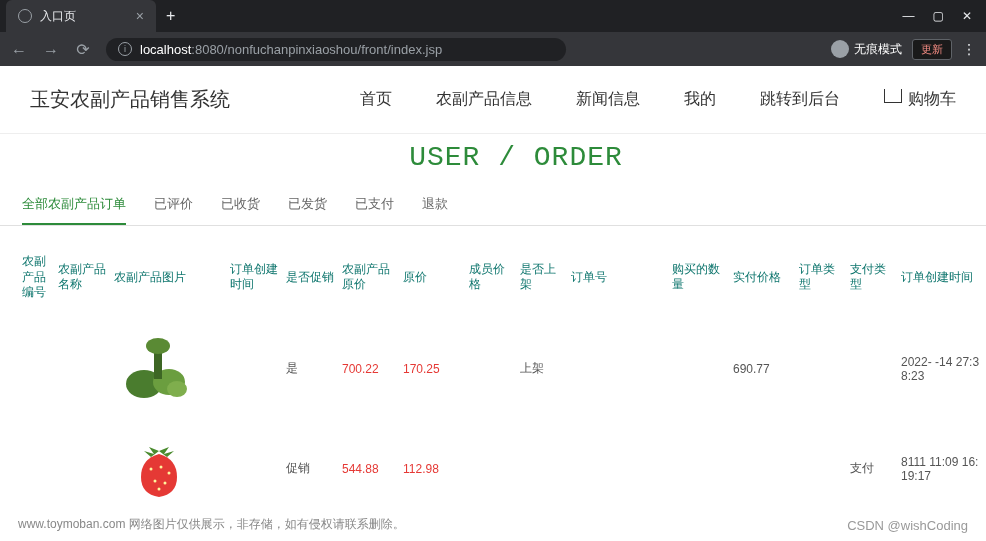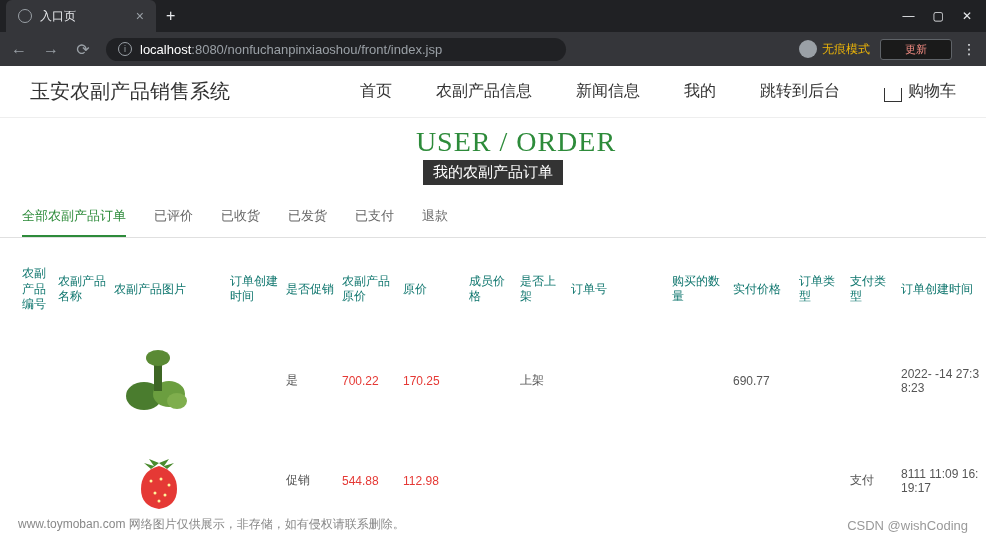--- a/index.html
+++ b/index.html
@@ -13,41 +13,41 @@
     .tab-close { color: #9aa0a6; font-size: 14px; margin-left: auto; }
     .tab-add { color: #e8eaed; font-size: 16px; padding: 0 10px; cursor: pointer; }
     .window-controls { margin-left: auto; display: flex; gap: 18px; padding: 0 14px; font-size: 12px; color: #e8eaed; }
     
     .addressbar { display: flex; align-items: center; height: 34px; background: #35363a; padding: 0 10px; gap: 14px; }
     .nav-btn { color: #9aa0a6; font-size: 16px; width: 18px; text-align: center; }
     .url-box { display: flex; align-items: center; background: #202124; border-radius: 14px; padding: 4px 12px; flex: 1; gap: 8px; font-size: 13px; color: #9aa0a6; max-width: 460px; }
     .url-host { color: #fff; }
     .url-info { border: 1.5px solid #9aa0a6; border-radius: 50%; width: 14px; height: 14px; display: inline-flex; align-items: center; justify-content: center; font-size: 9px; }
     .addr-right { margin-left: auto; display: flex; align-items: center; gap: 10px; font-size: 12px; }
-    .incognito { color: #eab308; display: flex; align-items: center; gap: 5px; }
+    .incognito { color: #ffffff; display: flex; align-items: center; gap: 5px; }
     .incognito-icon { width: 18px; height: 18px; background: #9aa0a6; border-radius: 50%; }
-    .update-btn { background: #1a1a1a; color: #f28b82; border: 1px solid #5f6368; padding: 2px 24px; border-radius: 3px; font-size: 11px; }
+    .update-btn { background: #1a1a1a; color: #f28b82; border: 1px solid #5f6368; padding: 2px 8px; border-radius: 3px; font-size: 11px; }
     .menu-dots { color: #e8eaed; font-size: 14px; }
     
     .bookmarks { display: flex; align-items: center; height: 28px; background: #35363a; padding: 0 12px; gap: 18px; font-size: 12px; color: #e8eaed; border-top: 1px solid #202124; }
     .bookmark-item { display: flex; align-items: center; gap: 5px; }
     .folder-icon { width: 14px; height: 11px; background: #fdd663; border-radius: 2px; }
     .bookmarks-right { margin-left: auto; display: flex; gap: 16px; }
     .readlist-icon { width: 12px; height: 12px; border: 1.5px solid #e8eaed; }
     
     
     .page { background: #fff; }
-    .nav { display: flex; align-items: center; padding: 12px 30px; border-bottom: 1px solid #eee; }
+    .nav { display: flex; align-items: center; padding: 20px 30px; border-bottom: 1px solid #eee; }
     .brand { font-size: 20px; color: #333; font-weight: 500; }
     .nav-links { margin-left: auto; display: flex; gap: 44px; font-size: 16px; color: #333; }
-    .cart { display: flex; align-items: flex-end; gap: 6px; }
+    .cart { display: flex; align-items: flex-start; gap: 6px; }
     .cart-icon { width: 18px; height: 14px; border: 1.5px solid #333; border-top: none; position: relative; }
     
     .title-section { text-align: center; padding: 8px 0 4px 0; }
-    .title-en { font-size: 28px; color: #2d8b3a; font-family: Liberation Serif, serif; letter-spacing: 1px; padding-left: 46px; }
+    .title-en { font-size: 28px; color: #2d8b3a; font-family: Liberation Mono, monospace; letter-spacing: 1px; padding-left: 46px; }
     .title-cn { font-size: 15px; background: #333; color: #fff; display: inline-block; padding: 3px 10px; margin-top: 2px; }
     
     .tabs { display: flex; gap: 28px; padding: 18px 6px 0 22px; font-size: 13px; border-bottom: 1px solid #e0e0e0; }
     .tab-item { padding-bottom: 10px; color: #666; cursor: pointer; }
     .tab-item.active { color: #2d8b3a; border-bottom: 2px solid #2d8b3a; }
     
     .table-wrap { padding: 0 22px; position: relative; }
     .table-head { display: grid; grid-template-columns: 30px 50px 110px 50px 50px 55px 60px 45px 45px 95px 55px 60px 45px 45px 80px 45px; gap: 6px; padding: 28px 0 18px 0; font-size: 12px; color: #0f766e; align-items: center; }
     .table-head > div { word-break: break-all; line-height: 1.3; }
     
@@ -112,21 +112,20 @@
       <span>跳转到后台</span>
       <span class="cart">
         <span class="cart-icon"></span>
         <span>购物车</span>
       </span>
     </div>
   </div>
 
   <div class="title-section">
     <div class="title-en">USER / ORDER</div>
-    <div><span class="title-cn">我的农副产品订单</span></div>
   </div>
 
   <div class="tabs">
     <span class="tab-item active">全部农副产品订单</span>
     <span class="tab-item">已评价</span>
     <span class="tab-item">已收货</span>
     <span class="tab-item">已发货</span>
     <span class="tab-item">已支付</span>
     <span class="tab-item">退款</span>
   </div>

